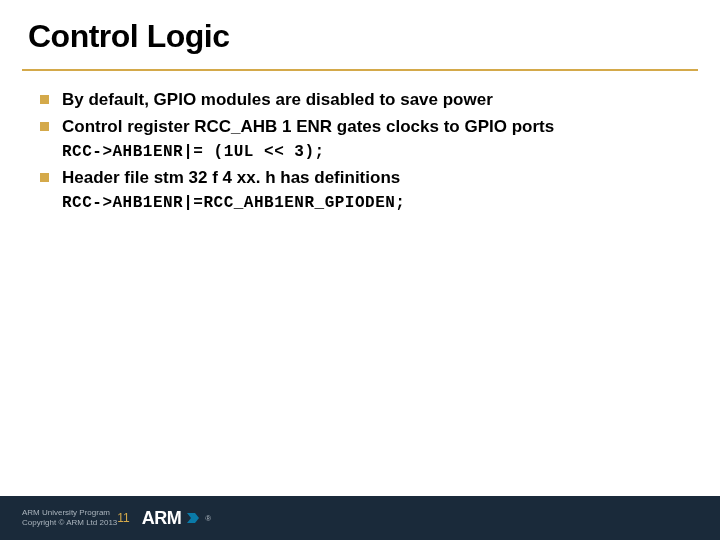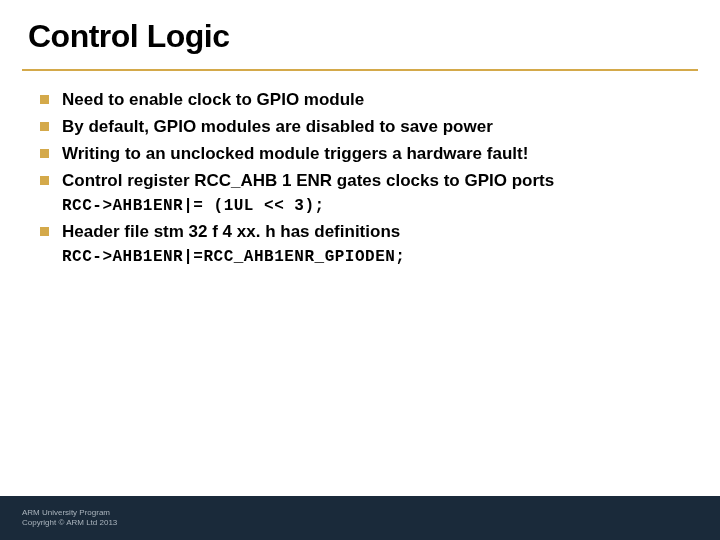--- a/index.html
+++ b/index.html
@@ -28,32 +28,43 @@
 
 <div class="slide">
 
   <div class="title-area">
     <h1 class="title">Control Logic</h1>
   </div>
   <div class="rule"></div>
 
   <div class="content">
     <ul class="bullets">
-      <li>Need to enable clock to GPIO module</li>
       <li>By default, GPIO modules are disabled to save power</li>
-      <li>Writing to an unclocked module triggers a hardware fault!</li>
       <li>Control register RCC_AHB 1 ENR gates clocks to GPIO ports</li>
     </ul>
     <div class="code">RCC-&gt;AHB1ENR|= (1UL &lt;&lt;  3);</div>
     <ul class="bullets">
       <li>Header file stm 32 f 4 xx. h has definitions</li>
     </ul>
     <div class="code">RCC-&gt;AHB1ENR|=RCC_AHB1ENR_GPIODEN;</div>
   </div>
 
   <div class="footer">
     <div class="footer-left">
       <div>ARM University Program</div>
       <div>Copyright © ARM Ltd 2013</div>
     </div>
+    <div class="footer-right">
+      <span class="pagenum">11</span>
+      <span class="logo">
+        <span class="logo-text">ARM</span>
+        <span class="logo-mark">
+          <svg width="16" height="16" viewBox="0 0 16 16">
+            <rect x="0" y="0" width="16" height="16" fill="none"></rect>
+            <path d="M2 3 L10 3 L14 8 L10 13 L2 13 L6 8 Z" fill="#0a7aa8"></path>
+          </svg>
+        </span>
+        <span class="reg">®</span>
+      </span>
+    </div>
   </div>
 
 </div>
 
 </body></html>

